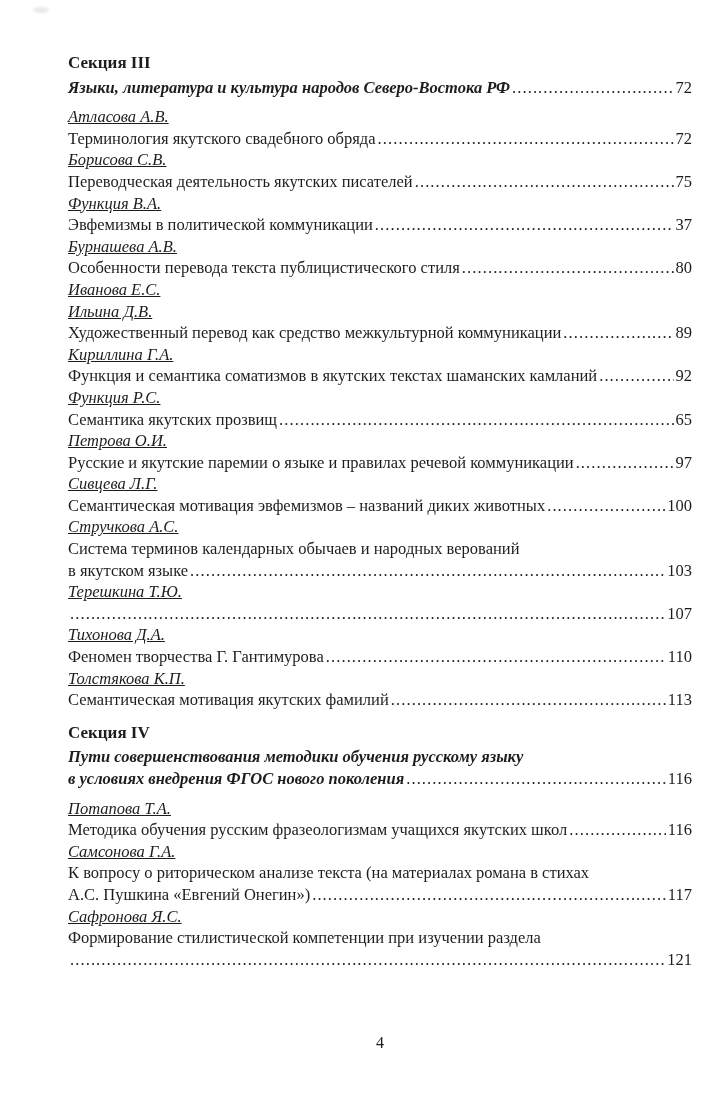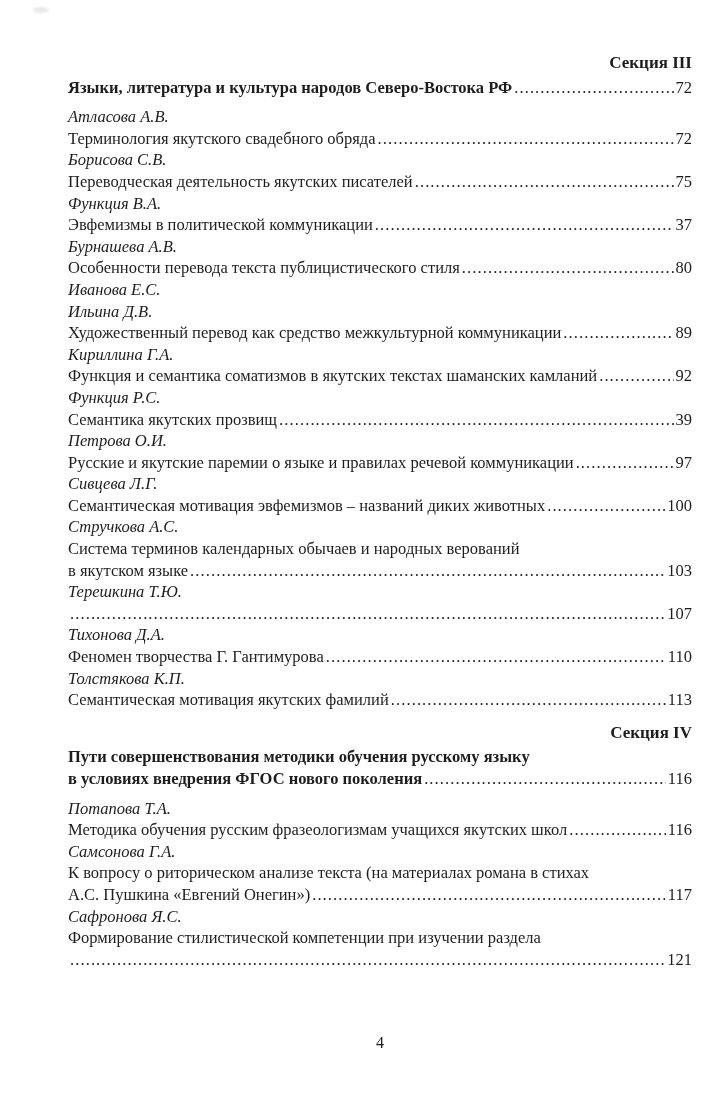--- a/index.html
+++ b/index.html
@@ -32,27 +32,27 @@
     right: 34px;
     font-size: 16.5px;
     line-height: 21.6px;
   }
   .toc-section + .toc-section { margin-top: 11px; }
   .section-heading {
     margin: 0 0 3px 0;
     font-size: 17px;
     font-weight: bold;
     line-height: 21.6px;
-    text-align: right;
   }
   .section-title { margin-bottom: 8px; }
   .section-title .row-text {
     font-weight: bold;
-  }
-  .entry-author { font-style: italic; }
+    font-style: italic;
+  }
+  .entry-author { font-style: italic; text-decoration: underline; }
   .row {
     display: flex;
     align-items: baseline;
   }
   .row-text {
     flex: 0 1 auto;
     white-space: nowrap;
   }
   .leader {
     flex: 1 1 auto;
@@ -163,21 +163,21 @@
   </div>
 </div>
   </div>
 
   <div class="entry">
     <div class="entry-author">Функция Р.С.</div>
     <div class="entry-lines">
   <div class="row">
     <span class="row-text">Семантика якутских прозвищ</span>
     <span class="leader"></span>
-    <span class="pagenum">39</span>
+    <span class="pagenum">65</span>
   </div>
 </div>
   </div>
 
   <div class="entry">
     <div class="entry-author">Петрова О.И.</div>
     <div class="entry-lines">
   <div class="row">
     <span class="row-text">Русские и якутские паремии о языке и правилах речевой коммуникации</span>
     <span class="leader"></span>

